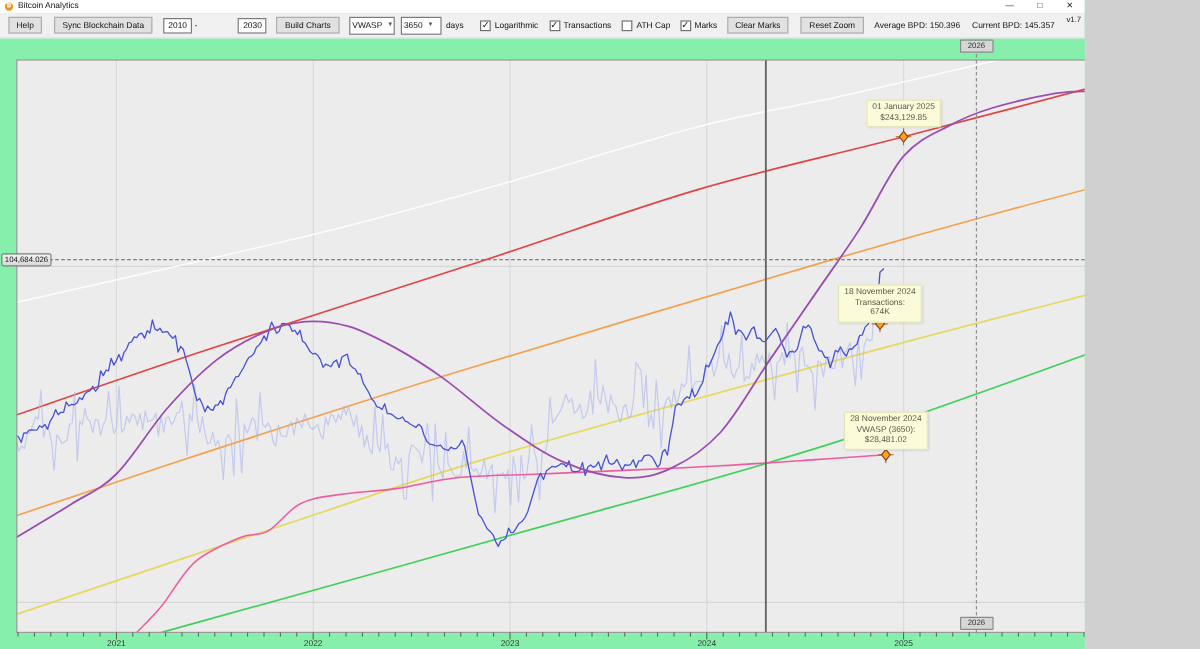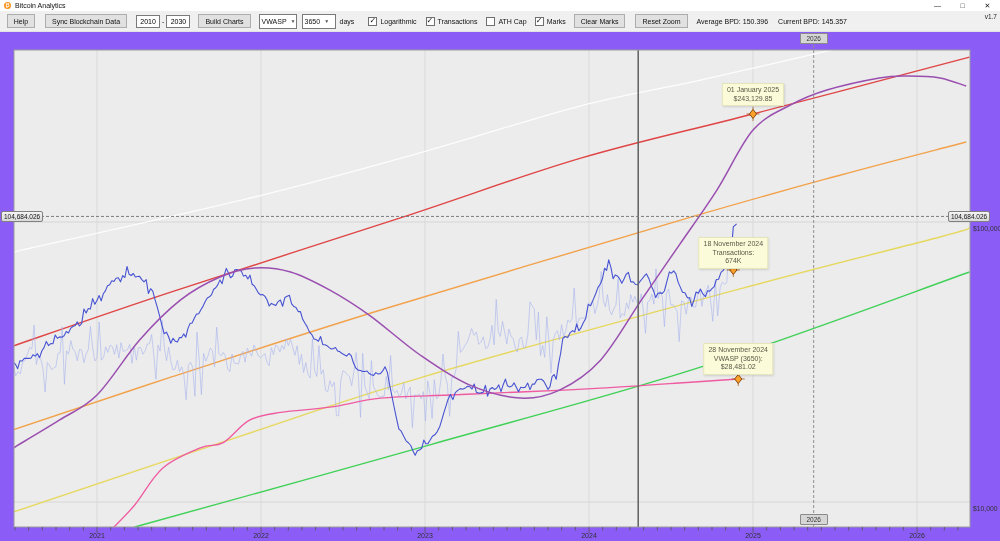--- a/index.html
+++ b/index.html
@@ -1,32 +1,32 @@
 <!DOCTYPE html>
 <html><head>
 <meta charset="utf-8">
 <style>
   html,body{margin:0;padding:0;background:#d0d0d0;}
-  .window{position:relative;width:1000px;height:541px;background:#8b5cf6;overflow:hidden;
+  .window{position:relative;width:904px;height:541px;background:#86efac;overflow:hidden;
           font-family:"Liberation Sans",sans-serif;text-decoration:underline;-webkit-font-smoothing:antialiased;}
   
   .titlebar{position:absolute;top:0;left:0;right:0;height:11px;background:#ffffff;z-index:30;
             display:flex;align-items:center;}
   .app-icon{width:7px;height:7px;border-radius:50%;background:#f7931a;color:#fff;font-size:5px;
             line-height:7px;text-align:center;margin:0 4px 0 4px;font-weight:bold;}
   .app-title{font-size:7px;color:#111;}
   .win-controls{position:absolute;right:0;top:0;height:11px;display:flex;}
   .win-btn{width:25px;height:11px;font-size:7px;line-height:11px;text-align:center;color:#222;cursor:pointer;}
   
   .toolbar{position:absolute;top:11px;left:0;right:0;height:21px;background:#f0f0f0;z-index:30;
            display:flex;align-items:center;padding-left:7px;border-bottom:1px solid #e3e3e3;box-sizing:border-box;}
   .btn{height:14px;background:#e1e1e1;border:1px solid #adadad;font-size:7px;color:#111;
        display:flex;align-items:center;padding:0 6px;box-sizing:border-box;cursor:pointer;}
   .tinput{width:22px;height:11px;border:1px solid #7a7a7a;background:#fff;font-size:7px;
-          text-align:center;padding:0;font-family:"Liberation Sans",sans-serif;}
+          text-align:center;padding:0;font-family:"Liberation Sans",sans-serif;margin-left:32px;}
   .dash{font-size:7px;color:#111;margin:0 2px;}
   .select{height:13px;border:1px solid #7a7a7a;background:#fff;font-size:7px;color:#111;
           display:flex;align-items:center;padding:0 2px;cursor:pointer;}
   .select .arrow{font-size:5px;color:#555;margin-left:4px;}
   .chk{display:flex;align-items:center;font-size:7px;color:#111;cursor:pointer;}
   .chk .box{width:7px;height:7px;border:1px solid #707070;background:#fff;display:inline-block;
             margin-right:3px;position:relative;}
   .chk .box.on::after{content:"✓";position:absolute;left:0px;top:-2px;font-size:8px;color:#111;}
   .stat{font-size:7px;color:#111;white-space:nowrap;}
   .version{position:absolute;right:3px;top:13px;font-size:6.5px;color:#222;z-index:31;}

